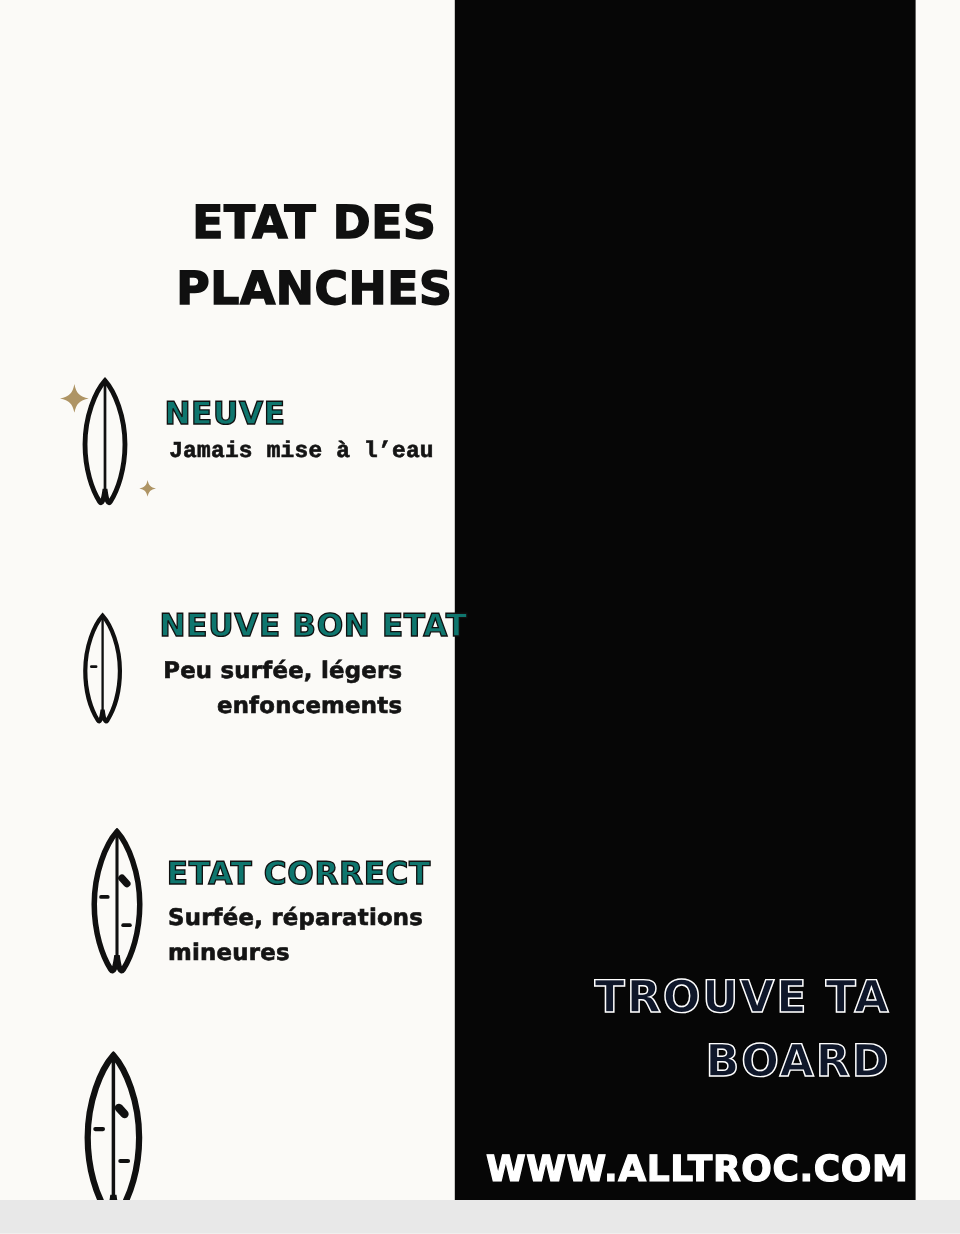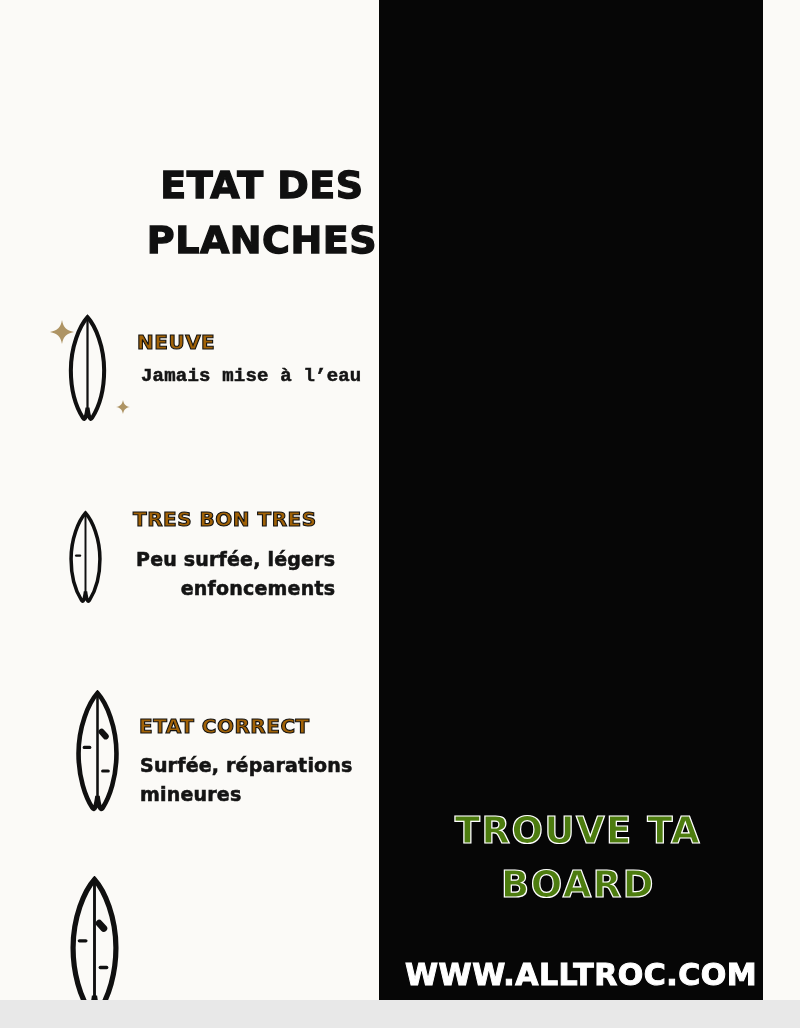--- a/index.html
+++ b/index.html
@@ -34,25 +34,25 @@
   .board { position: absolute; }
   .sparkle { position: absolute; }
   .board-1 { left: 65px;  top: 309px; width: 45px; height: 119px; }
   .board-2 { left: 66px;  top: 495px; width: 39px; height: 125px; }
   .board-3 { left: 69px;  top: 690px; width: 57px; height: 123px; }
   .board-4 { left: 64px;  top: 876px; width: 61px; height: 139px; }
   .sparkle-1 { left: 50px;  top: 320px; width: 24px; height: 24px; }
   .sparkle-2 { left: 116px; top: 400px; width: 14px; height: 14px; }
   .cond-label {
     position: absolute;
-    font-size: 20px;
+    font-size: 26px;
     font-weight: 800;
     line-height: 1.15;
     letter-spacing: 0.5px;
-    color: #a16207;
+    color: #0f766e;
     -webkit-text-stroke: 1.1px #101010;
     white-space: nowrap;
   }
   .cond-desc {
     position: absolute;
     font-size: 19px;
     font-weight: 700;
     line-height: 29px;
     letter-spacing: 0.2px;
     color: #141414;
@@ -62,28 +62,28 @@
   .label-1 { left: 137px; top: 331px; }
   .desc-1  { left: 141px; top: 362px; font-family: Liberation Mono, monospace; }
   .label-2 { left: 133px; top: 508px; }
   .desc-2  { left: 136px; top: 545px; text-align: right; }
   .label-3 { left: 139px; top: 715px; }
   .desc-3  { left: 140px; top: 751px; }
   .label-4 { left: 134px; top: 898px; }
   .desc-4  { left: 136px; top: 933px; }
   .cta {
     position: absolute;
-    right: 72px; top: 804px;
+    right: 58px; top: 804px;
     width: 300px;
-    text-align: center;
+    text-align: right;
     font-size: 37px;
     font-weight: 800;
     line-height: 54px;
     letter-spacing: 1.5px;
-    color: #4d7c0f;
+    color: #0f172a;
     -webkit-text-stroke: 1.2px #FFFFFF;
     white-space: pre-line;
   }
   .website {
     position: absolute;
     right: 55px; top: 957px;
     width: 340px;
     text-align: right;
     font-size: 30px;
     font-weight: 800;
@@ -124,21 +124,21 @@
   <div class="cond-label label-1">NEUVE</div>
   <div class="cond-desc desc-1">Jamais mise à l’eau</div>
 
   <span class="board board-2">
     <svg viewBox="0 0 100 240" fill="none" stroke="#101010" stroke-linecap="round">
       <path stroke-width="9" d="M50,6 C32,26 13,72 13,124 C13,170 26,208 40,230 C44,236 47,229 50,207 C53,229 56,236 60,230 C74,208 87,170 87,124 C87,72 68,26 50,6 Z"></path>
       <line stroke-width="5" x1="50" y1="10" x2="50" y2="226"></line>
       <line stroke-width="6" x1="26" y1="115" x2="36" y2="115"></line>
     </svg>
   </span>
-  <div class="cond-label label-2">TRES BON TRES</div>
+  <div class="cond-label label-2">NEUVE BON ETAT</div>
   <div class="cond-desc desc-2">Peu surfée, légers
 enfoncements</div>
 
   <span class="board board-3">
     <svg viewBox="0 0 100 240" fill="none" stroke="#101010" stroke-linecap="round">
       <path stroke-width="9" d="M50,6 C32,26 13,72 13,124 C13,170 26,208 40,230 C44,236 47,229 50,207 C53,229 56,236 60,230 C74,208 87,170 87,124 C87,72 68,26 50,6 Z"></path>
       <line stroke-width="5" x1="50" y1="10" x2="50" y2="226"></line>
       <line stroke-width="6" x1="24" y1="112" x2="35" y2="112"></line>
       <line stroke-width="6" x1="60" y1="158" x2="71" y2="158"></line>
       <rect x="56" y="74" width="12" height="24" rx="6" transform="rotate(-42 62 86)" fill="#101010" stroke="none"></rect>

